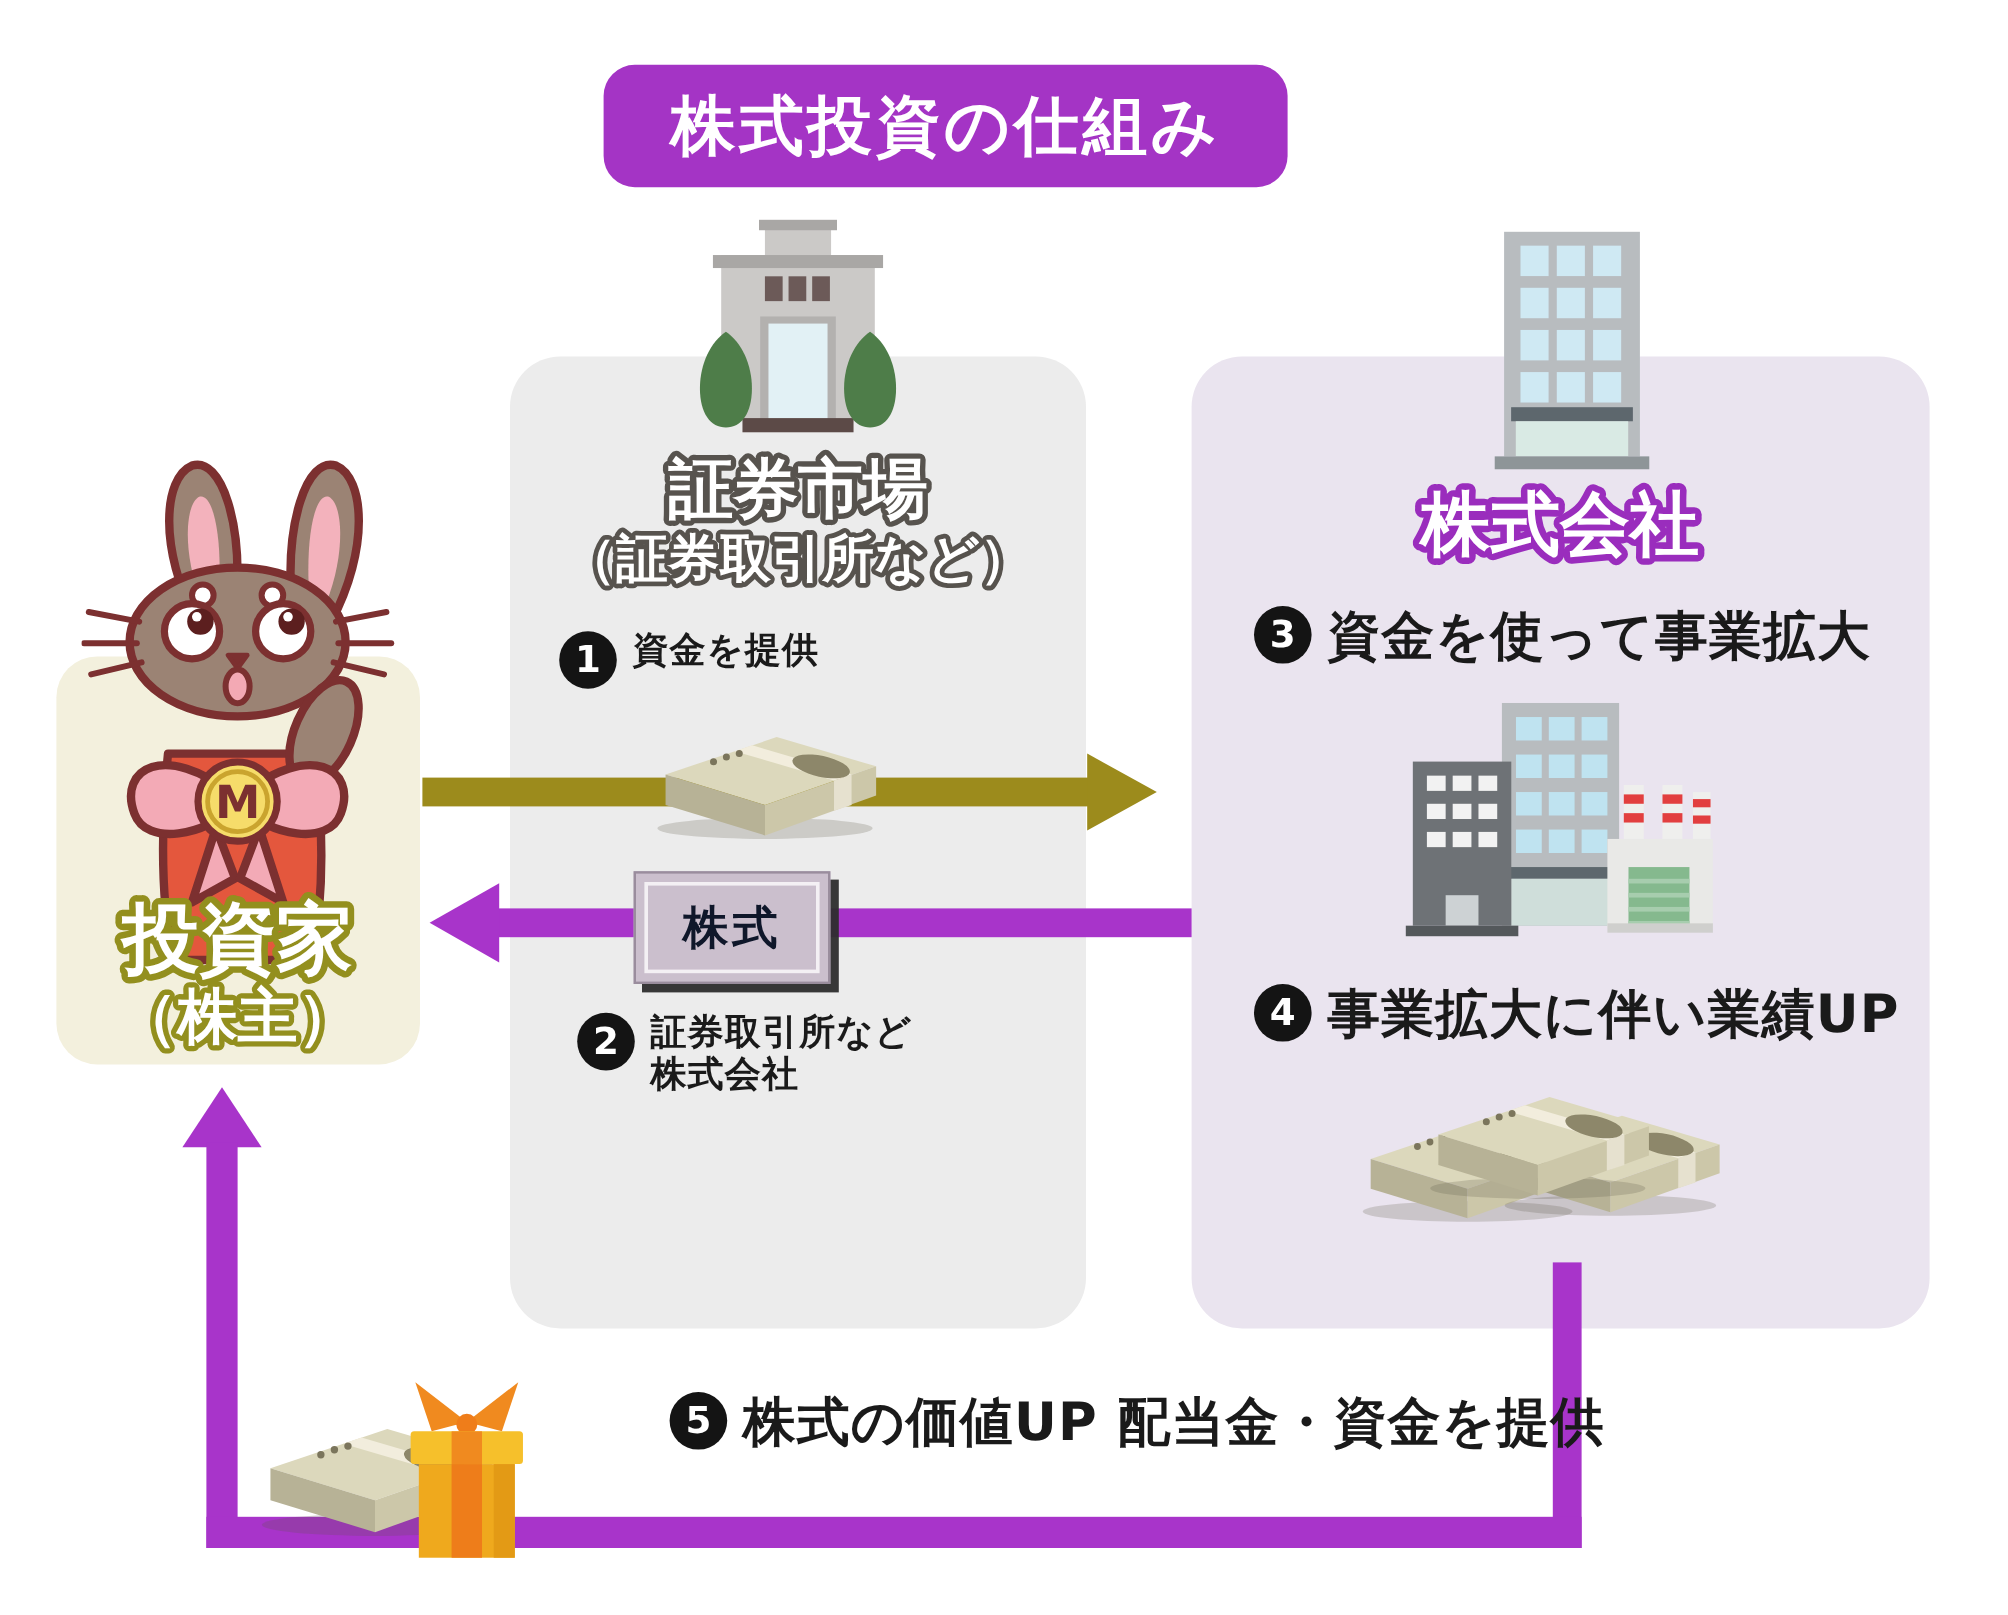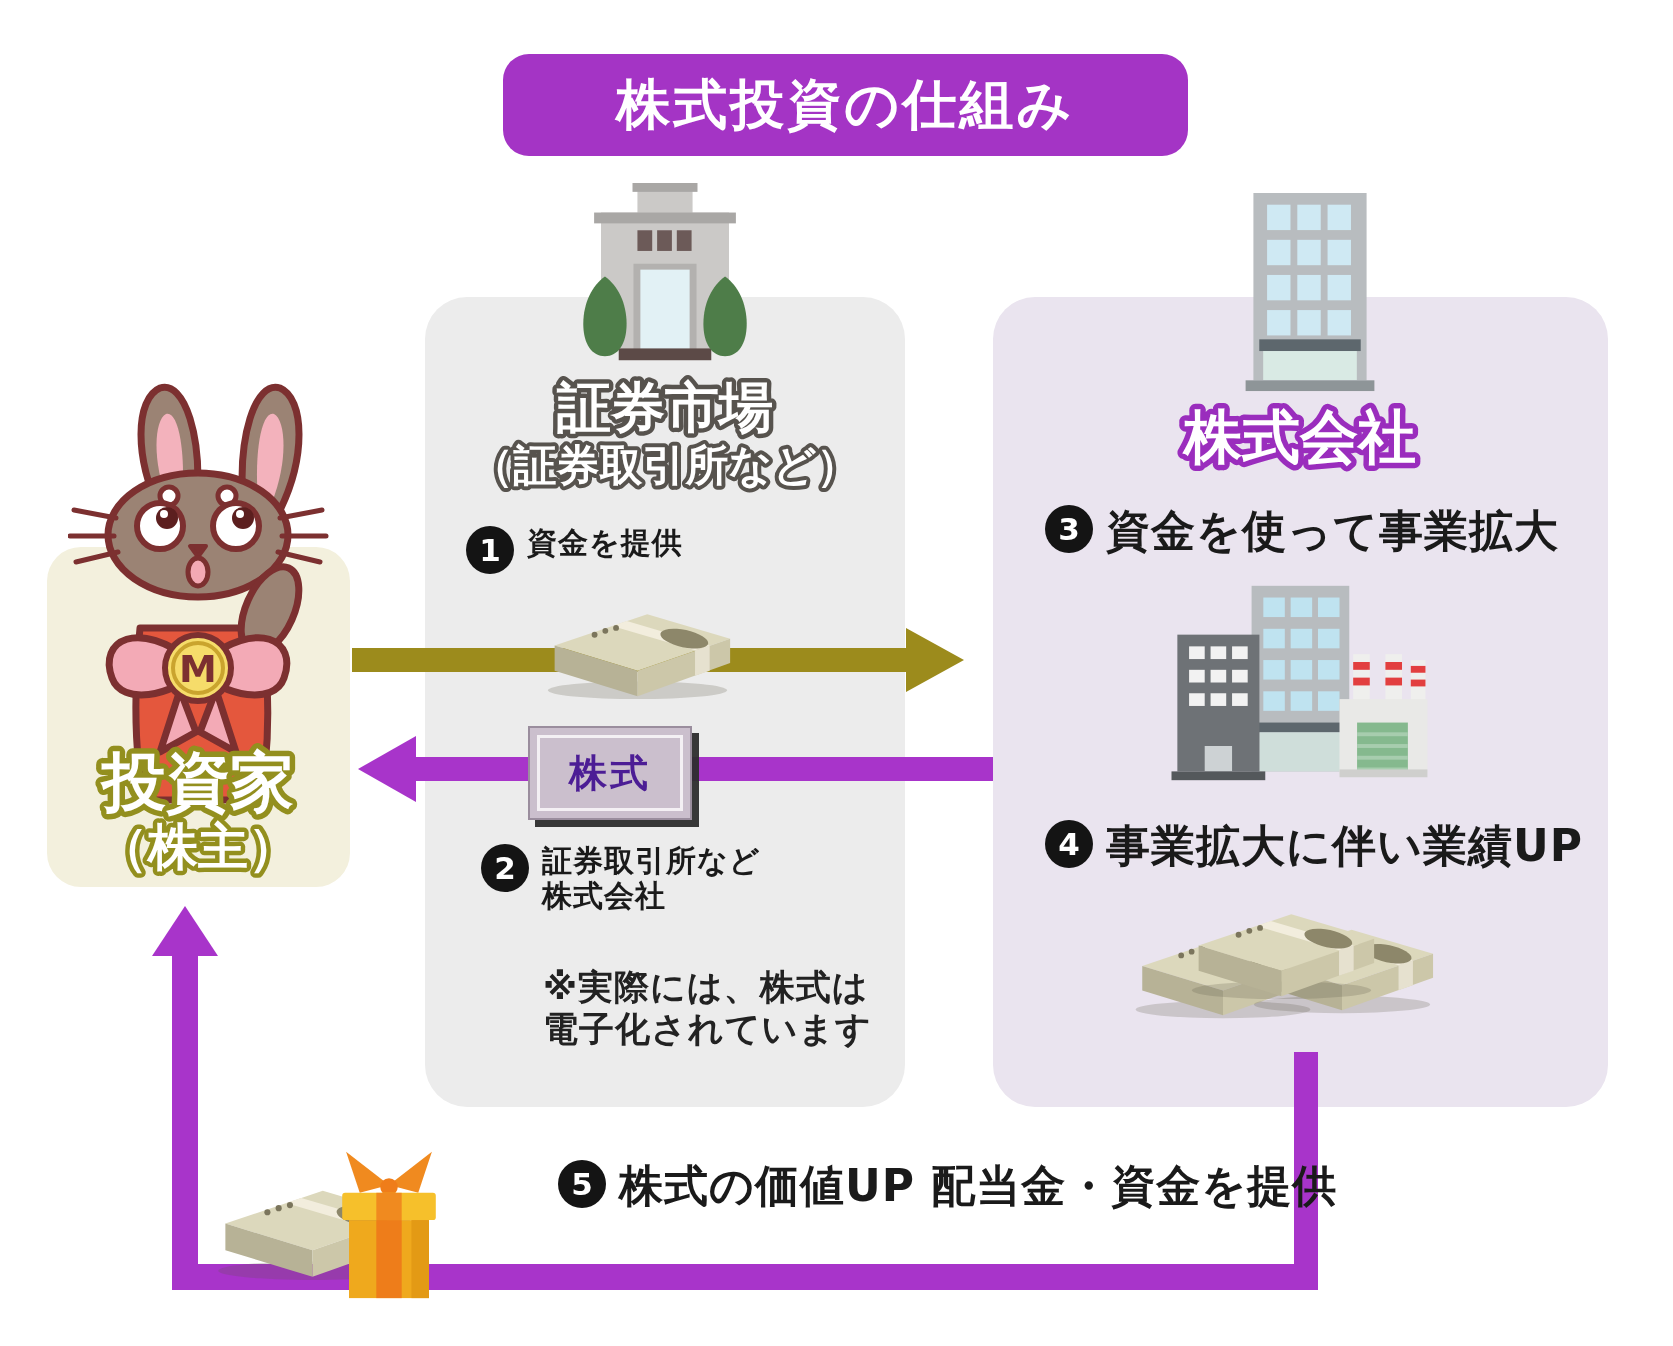--- a/index.html
+++ b/index.html
@@ -2,21 +2,21 @@
 <html><head>
 <meta charset="utf-8">
 <style>
   html,body{margin:0;padding:0;background:#ffffff;}
   #canvas{
     position:relative;width:1673px;height:1346px;background:#ffffff;overflow:hidden;
     font-family:"DejaVu Sans","Liberation Sans",sans-serif;
   }
   
   .title-banner{
-    position:absolute;left:503px;top:54px;width:685px;height:102px;
+    position:absolute;left:503px;top:54px;width:570px;height:102px;
     background:#a434c5;border-radius:26px;
     display:flex;align-items:center;justify-content:center;
     color:#ffffff;font-size:54px;font-weight:800;letter-spacing:3px;
   }
   
   .panel{position:absolute;border-radius:42px;}
   .panel-market{left:425px;top:297px;width:480px;height:810px;background:#ececec;}
   .panel-company{left:993px;top:297px;width:615px;height:810px;background:#eae4ef;}
   .panel-investor{left:47px;top:547px;width:303px;height:340px;background:#f3f0dd;border-radius:34px;}
   
@@ -37,21 +37,21 @@
   .purple{background:#a834ca;}
   .tri{position:absolute;width:0;height:0;}
   
   .certificate{
     position:absolute;left:528px;top:726px;width:164px;height:94px;
     background:#cbbfcd;border:2px solid #9a8d9d;box-sizing:border-box;
     box-shadow:7px 7px 0 rgba(45,45,45,0.95);
     display:flex;align-items:center;justify-content:center;
   }
   .certificate .frame{position:absolute;inset:7px;border:3px solid #f4f0f4;}
-  .certificate .cert-label{position:relative;font-size:38px;font-weight:800;color:#4c1d95;letter-spacing:3px;}
+  .certificate .cert-label{position:relative;font-size:38px;font-weight:800;color:#0f172a;letter-spacing:3px;}
 </style>
 </head>
 <body>
 
 <div id="canvas">
 
   <div class="panel panel-market"></div>
   <div class="panel panel-company"></div>
   <div class="panel panel-investor"></div>
 
@@ -190,24 +190,20 @@
     <div class="frame"></div>
     <div class="cert-label">株式</div>
   </div>
 
   <div class="step" style="left:481px;top:844px;">
     <div class="step-num">2</div>
     <div class="step-txt">
       <div>証券取引所など</div>
       <div>株式会社</div>
     </div>
-  </div>
-  <div class="note-block" style="left:543px;top:966px;">
-    <div>※実際には、株式は</div>
-    <div>電子化されています</div>
   </div>
 
   <div class="step" style="left:1045px;top:505px;">
     <div class="step-num">3</div>
     <div class="step-txt sz44">資金を使って事業拡大</div>
   </div>
   <svg class="svg-block" style="left:1165px;top:578px;" width="265" height="210" viewBox="0 0 270 215">
     <rect x="88" y="8" width="100" height="190" fill="#b8bcbf"></rect>
     <rect x="100" y="20" width="22" height="20" fill="#bfe3f0"></rect>
       <rect x="128" y="20" width="22" height="20" fill="#bfe3f0"></rect>

